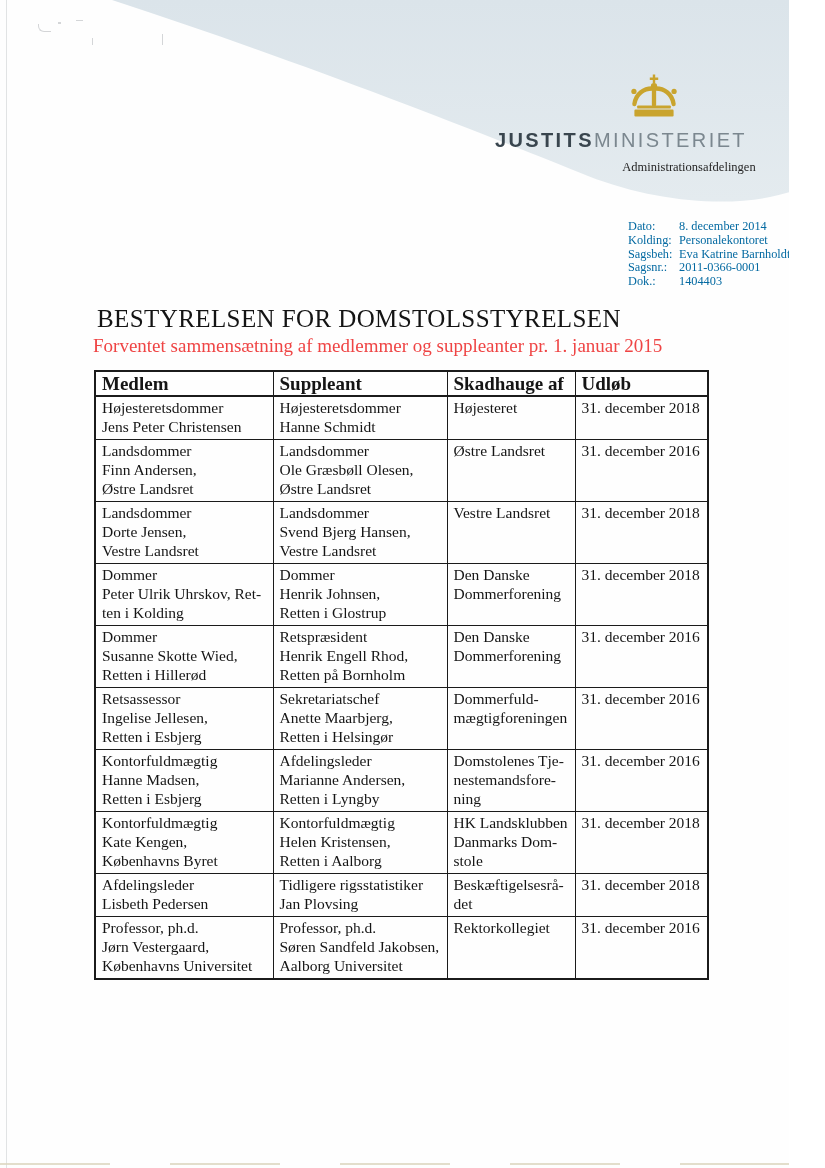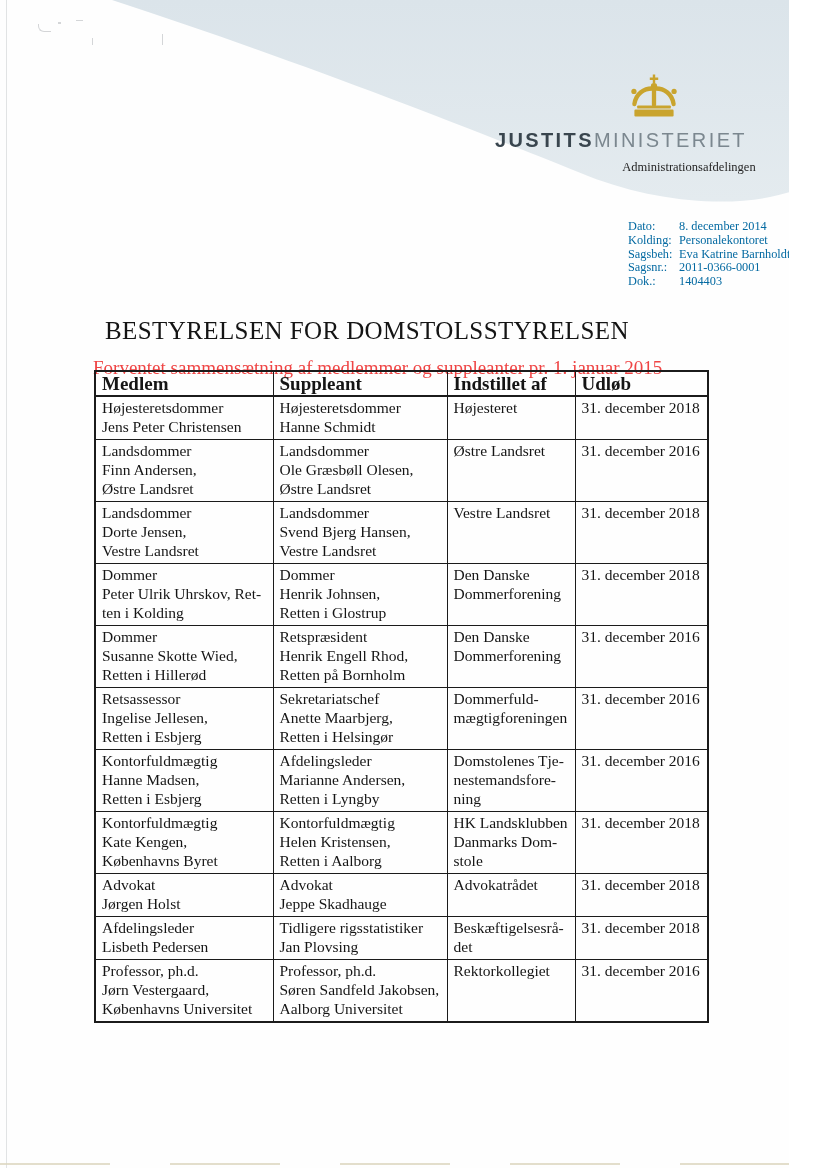--- a/index.html
+++ b/index.html
@@ -32,21 +32,21 @@
     font-size:12.3px;line-height:13.8px;color:#0369a1;
   }
   .meta-row{display:flex;}
   .meta-label{width:51px;flex:0 0 51px;}
   .meta-value{white-space:nowrap;}
   
   .heading{
     position:absolute;top:305px;left:93px;width:532px;text-align:center;
   }
   .doc-title{
-    margin:12px;font-size:25px;font-weight:400;letter-spacing:0.4px;
+    margin:0;font-size:25px;font-weight:400;letter-spacing:0.4px;
     color:#141414;white-space:nowrap;
   }
   .doc-subtitle{
     margin:2px 0 0 0;font-size:19px;font-weight:400;color:#ef4444;white-space:nowrap;
   }
   
   .board-table{
     position:absolute;top:370px;left:94px;width:613px;
     border-collapse:collapse;table-layout:fixed;
     font-size:15.5px;line-height:19px;color:#151515;
@@ -164,21 +164,21 @@
     <colgroup>
       <col class="c1">
         <col class="c2">
         <col class="c3">
         <col class="c4">
     </colgroup>
     <thead>
       <tr>
           <th>Medlem</th>
           <th>Suppleant</th>
-          <th>Indstillet af</th>
+          <th>Skadhauge af</th>
           <th>Udløb</th>
         </tr>
     </thead>
     <tbody>
         <tr>
           <td>Højesteretsdommer<br>Jens Peter Christensen</td>
           <td>Højesteretsdommer<br>Hanne Schmidt</td>
           <td>Højesteret</td>
           <td>31. december 2018</td>
         </tr>
@@ -218,26 +218,20 @@
           <td>Domstolenes Tje-<br>nestemandsfore-<br>ning</td>
           <td>31. december 2016</td>
         </tr>
         <tr>
           <td>Kontorfuldmægtig<br>Kate Kengen,<br>Københavns Byret</td>
           <td>Kontorfuldmægtig<br>Helen Kristensen,<br>Retten i Aalborg</td>
           <td>HK Landsklubben<br>Danmarks Dom-<br>stole</td>
           <td>31. december 2018</td>
         </tr>
         <tr>
-          <td>Advokat<br>Jørgen Holst</td>
-          <td>Advokat<br>Jeppe Skadhauge</td>
-          <td>Advokatrådet</td>
-          <td>31. december 2018</td>
-        </tr>
-        <tr>
           <td>Afdelingsleder<br>Lisbeth Pedersen</td>
           <td>Tidligere rigsstatistiker<br>Jan Plovsing</td>
           <td>Beskæftigelsesrå-<br>det</td>
           <td>31. december 2018</td>
         </tr>
         <tr>
           <td>Professor, ph.d.<br>Jørn Vestergaard,<br>Københavns Universitet</td>
           <td>Professor, ph.d.<br>Søren Sandfeld Jakobsen,<br>Aalborg Universitet</td>
           <td>Rektorkollegiet</td>
           <td>31. december 2016</td>

